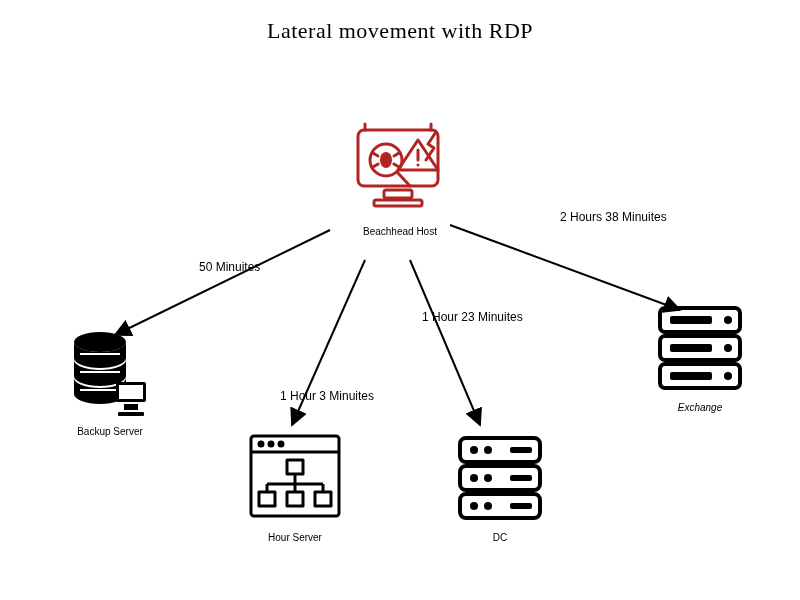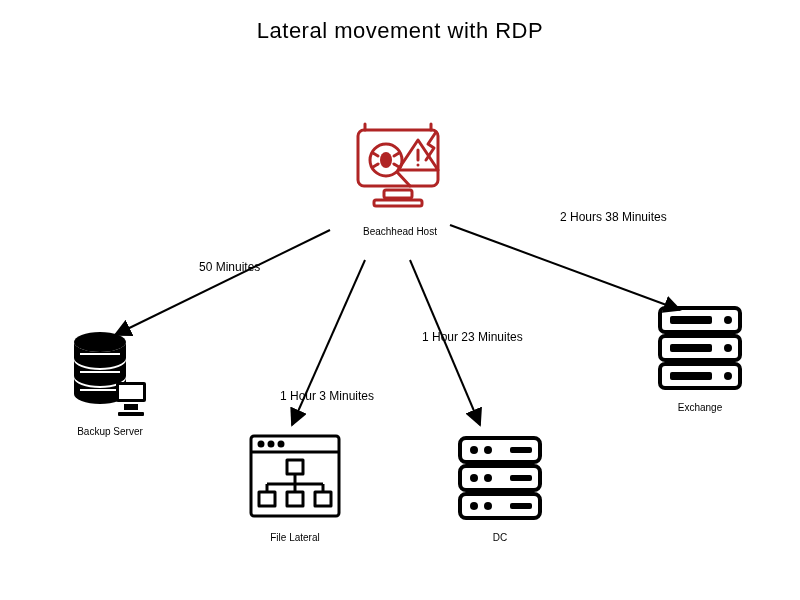--- a/index.html
+++ b/index.html
@@ -1,17 +1,17 @@
 <!DOCTYPE html>
 <html><head>
 <meta charset="utf-8">
 <style>
   html,body{margin:0;padding:0;width:800px;height:600px;background:#fff;font-family:"Comic Sans MS","Segoe Script","Bradley Hand",cursive,sans-serif;color:#000;}
   .stage{position:relative;width:800px;height:600px;}
-  .title{position:absolute;top:18px;left:0;width:100%;text-align:center;font-size:22px;letter-spacing:.5px;}
+  .title{position:absolute;top:18px;left:0;width:100%;text-align:center;font-size:22px;letter-spacing:.5px;font-family:Liberation Serif, serif;}
   .node{position:absolute;text-align:center;}
   .node .label{font-size:10px;margin-top:6px;}
   svg.icon{display:block;margin:0 auto;}
   .edge-label{position:absolute;font-size:12px;white-space:nowrap;}
   svg.arrows{position:absolute;left:0;top:0;width:800px;height:600px;pointer-events:none;}
 </style>
 </head>
 <body>
 
 <div class="stage">
@@ -29,21 +29,21 @@
 
     <line x1="365" y1="260" x2="292" y2="425" stroke="#000" stroke-width="2" marker-end="url(#ah)"></line>
 
     <line x1="410" y1="260" x2="480" y2="425" stroke="#000" stroke-width="2" marker-end="url(#ah)"></line>
 
     <line x1="450" y1="225" x2="680" y2="310" stroke="#000" stroke-width="2" marker-end="url(#ah)"></line>
   </svg>
 
   <div class="edge-label" style="left:175px;top:260px;padding-left:24px;">50 Minuites</div>
   <div class="edge-label" style="left:280px;top:370px;margin-top:19px;">1 Hour 3 Minuites</div>
-  <div class="edge-label" style="left:422px;top:310px;margin-top:20px;">1 Hour 23 Minuites</div>
+  <div class="edge-label" style="left:422px;top:310px;">1 Hour 23 Minuites</div>
   <div class="edge-label" style="left:560px;top:210px;">2 Hours 38 Minuites</div>
 
   <div class="node" style="left:330px;top:120px;width:140px;">
     <svg class="icon" width="120" height="100" viewBox="0 0 120 100">
       <g fill="none" stroke="#B02424" stroke-width="3" stroke-linejoin="round" stroke-linecap="round">
 
         <rect x="18" y="10" width="80" height="56" rx="6"></rect>
         <rect x="44" y="70" width="28" height="8" rx="2"></rect>
         <rect x="34" y="80" width="48" height="6" rx="2"></rect>
 
@@ -107,21 +107,21 @@
         <line x1="50" y1="44" x2="50" y2="54"></line>
         <line x1="22" y1="54" x2="78" y2="54"></line>
         <line x1="22" y1="54" x2="22" y2="62"></line>
         <line x1="50" y1="54" x2="50" y2="62"></line>
         <line x1="78" y1="54" x2="78" y2="62"></line>
         <rect x="14" y="62" width="16" height="14"></rect>
         <rect x="42" y="62" width="16" height="14"></rect>
         <rect x="70" y="62" width="16" height="14"></rect>
       </g>
     </svg>
-    <div class="label">File Lateral</div>
+    <div class="label">Hour Server</div>
   </div>
 
   <div class="node" style="left:440px;top:430px;width:120px;">
     <svg class="icon" width="100" height="96" viewBox="0 0 100 96">
       <g fill="none" stroke="#000" stroke-width="4" stroke-linejoin="round">
         <rect x="10" y="8" width="80" height="24" rx="6"></rect>
         <rect x="10" y="36" width="80" height="24" rx="6"></rect>
         <rect x="10" y="64" width="80" height="24" rx="6"></rect>
       </g>
       <g fill="#000">
@@ -132,21 +132,21 @@
         <circle cx="24" cy="76" r="4"></circle>
           <circle cx="38" cy="76" r="4"></circle>
         <rect x="60" y="17" width="22" height="6" rx="2"></rect>
         <rect x="60" y="45" width="22" height="6" rx="2"></rect>
         <rect x="60" y="73" width="22" height="6" rx="2"></rect>
       </g>
     </svg>
     <div class="label">DC</div>
   </div>
 
-  <div class="node" style="left:640px;top:300px;width:120px;">
+  <div class="node" style="left:640px;top:300px;width:120px;font-style:italic;">
     <svg class="icon" width="100" height="96" viewBox="0 0 100 96">
       <g fill="none" stroke="#000" stroke-width="4" stroke-linejoin="round">
         <rect x="10" y="8" width="80" height="24" rx="5"></rect>
         <rect x="10" y="36" width="80" height="24" rx="5"></rect>
         <rect x="10" y="64" width="80" height="24" rx="5"></rect>
       </g>
       <g fill="#000">
         <rect x="20" y="16" width="42" height="8" rx="2"></rect>
         <rect x="20" y="44" width="42" height="8" rx="2"></rect>
         <rect x="20" y="72" width="42" height="8" rx="2"></rect>

